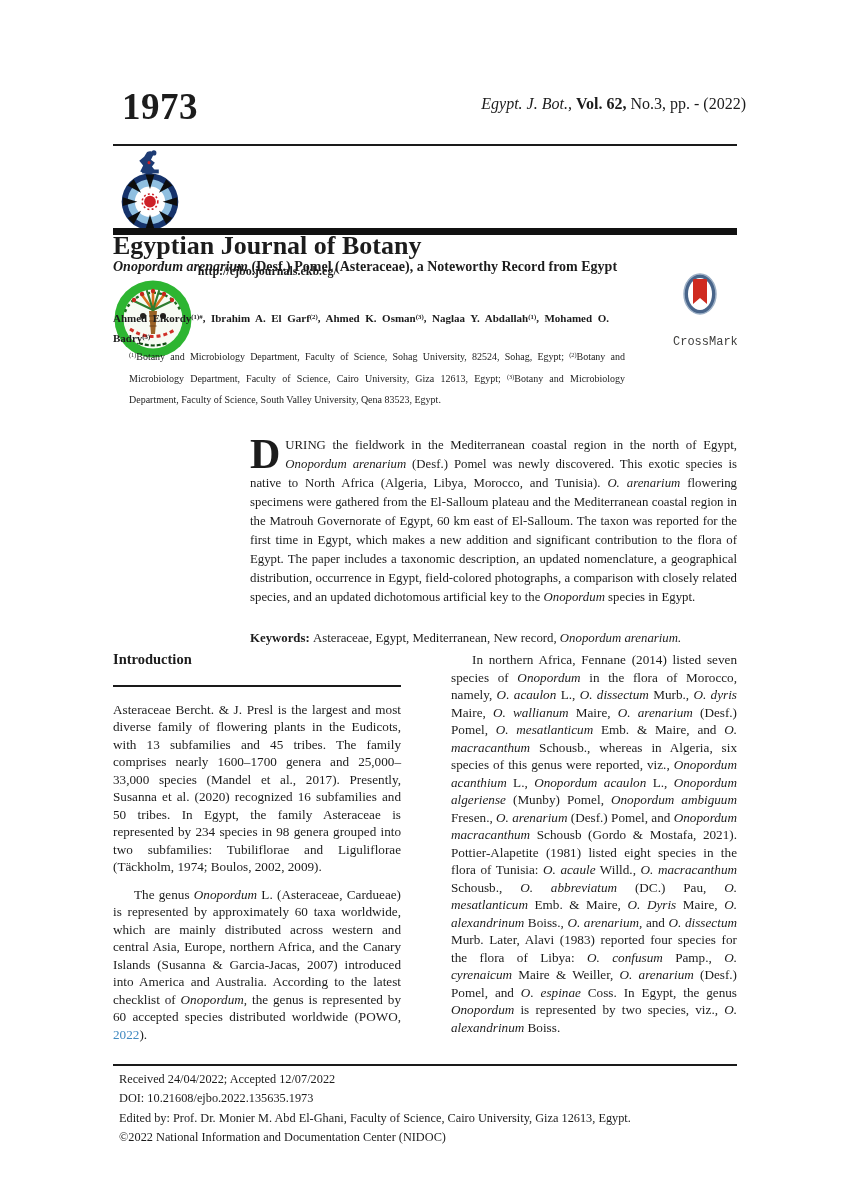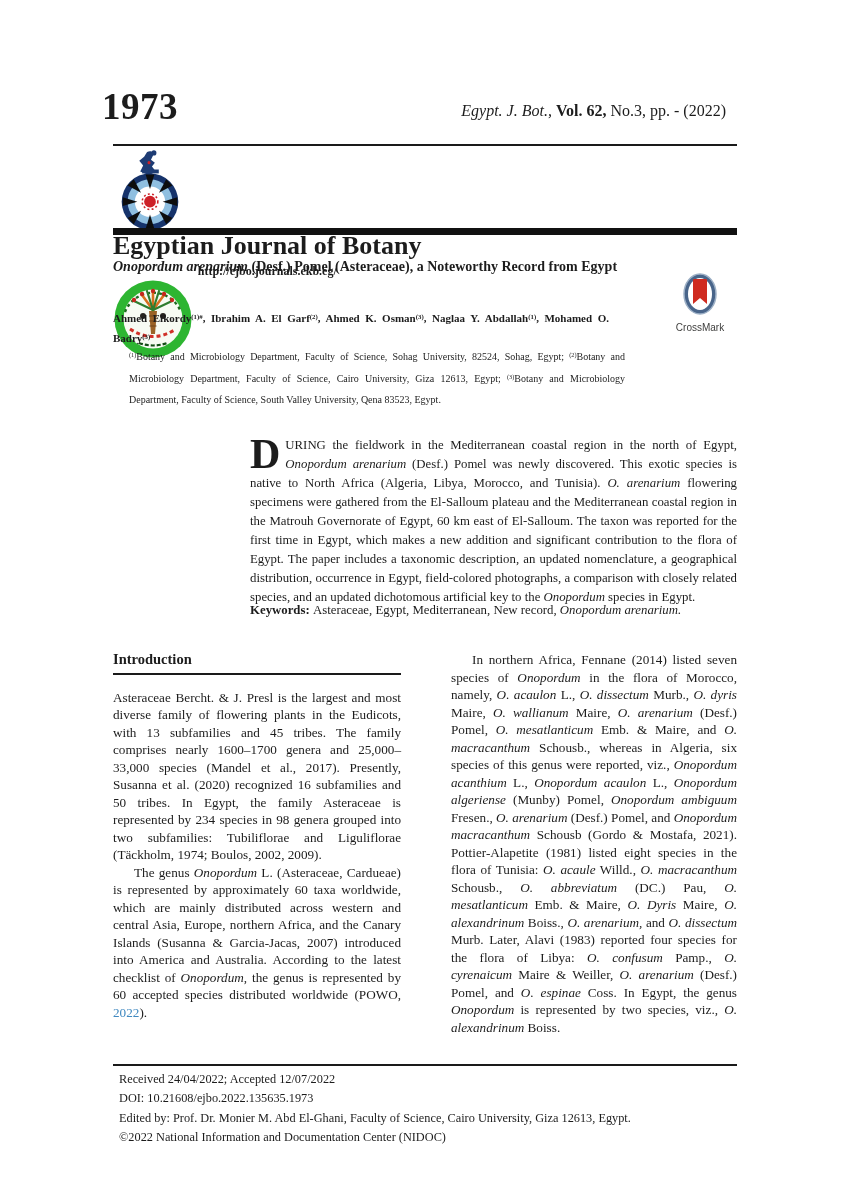--- a/index.html
+++ b/index.html
@@ -1,55 +1,55 @@
 <!DOCTYPE html>
 <html><head>
 <meta charset="utf-8">
 <style>
   html,body{margin:0;padding:0;background:#fff;}
   .page{position:relative;width:850px;height:1202px;background:#ffffff;overflow:hidden;
         font-family:"Liberation Serif",serif;color:#1c1c1c;}
   
-  .top-row{position:absolute;left:102px;top:88px;width:624px;display:flex;
-           justify-content:space-between;align-items:flex-end;}
+  .top-row{position:absolute;left:122px;top:88px;width:624px;display:flex;
+           justify-content:space-between;align-items:center;}
   .page-number{font-size:37px;font-weight:bold;line-height:1;letter-spacing:.5px;}
   .journal-ref{font-size:16px;padding-bottom:5px;white-space:nowrap;}
   .rule{background:#1a1a1a;}
   .rule-thin{position:absolute;left:113px;top:144px;width:624px;height:2px;}
   
   .masthead{position:absolute;left:113px;top:149px;width:624px;height:80px;display:flex;align-items:flex-start;flex-direction:column;}
   .logo-left{width:74px;height:82px;flex:0 0 auto;}
   .masthead-center{flex:1 1 auto;text-align:center;padding-top:1px;}
   .journal-title{font-size:26px;font-weight:bold;line-height:1.05;}
   .journal-url{font-size:12px;font-weight:bold;margin-top:5px;}
   .logo-right{width:80px;height:80px;flex:0 0 auto;}
   .rule-thick{position:absolute;left:113px;top:228px;width:624px;height:7px;background:#111;}
   
   .article-title{position:absolute;left:113px;top:253px;width:520px;font-size:14px;
                  font-weight:bold;line-height:28px;}
   .crossmark{position:absolute;left:673px;top:273px;width:54px;text-align:center;}
-  .crossmark-label{font-size:10px;color:#40403f;margin-top:1px;font-family:Liberation Sans, sans-serif;}
+  .crossmark-label{font-size:12px;color:#40403f;margin-top:14px;font-family:Liberation Mono, monospace;}
   .authors{position:absolute;left:113px;top:309px;width:496px;font-size:11px;font-weight:bold;
            line-height:19px;text-align:justify;}
   .affiliations{position:absolute;left:129px;top:347px;width:496px;font-size:10px;
                 line-height:20.5px;text-align:justify;}
   
   .abstract{position:absolute;left:250px;top:436px;width:487px;font-size:12.8px;
             line-height:19px;text-align:justify;}
   .dropcap{float:left;font-size:42px;line-height:33px;font-weight:bold;padding:2px 5px 0 0;}
-  .keywords{position:absolute;left:250px;top:603px;width:487px;font-size:12.8px;}
+  .keywords{position:absolute;left:250px;top:631px;width:487px;font-size:12.8px;}
   
   .columns{position:absolute;left:113px;top:651px;width:624px;display:flex;gap:50px;}
   .col{font-size:13.2px;line-height:17.5px;text-align:justify;}
   .col-left{width:288px;}
   .col-right{width:286px;}
   .section-heading{font-size:14.5px;font-weight:bold;border-bottom:2px solid #1a1a1a;
-                   padding-bottom:4px;margin-bottom:14px;}
+                   padding-bottom:16px;margin-bottom:14px;}
   .para{margin:0;}
-  .para + .para{}
+  .para + .para{margin-top:10px;}
   .indent{text-indent:21px;}
   
   .rule-foot{position:absolute;left:113px;top:1064px;width:624px;height:2px;}
   .footnotes{position:absolute;left:119px;top:1070px;width:618px;font-size:12.3px;line-height:19.3px;}
   
   .seg-i{font-style:italic;}
   .seg-b{font-weight:bold;}
   .seg-sup{font-size:.62em;position:relative;top:-.45em;}
   .seg-link{color:#4089c0;}
 </style>

